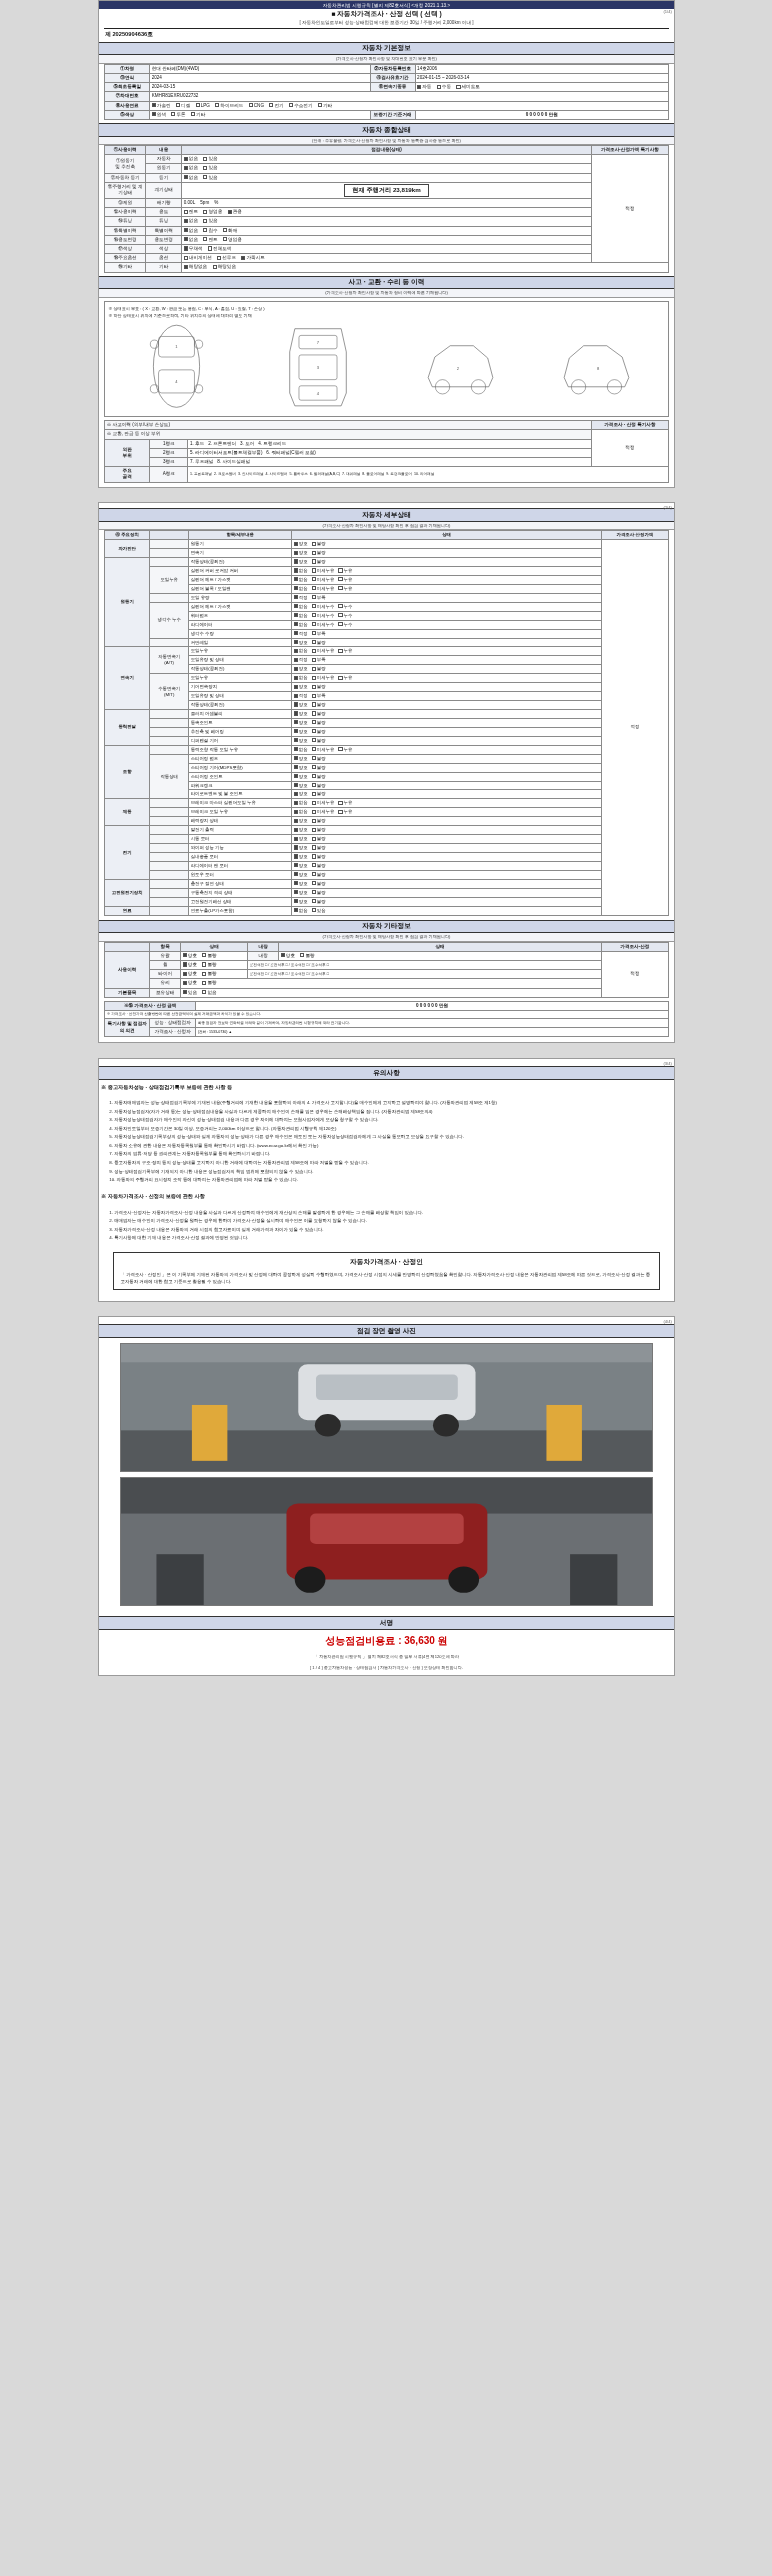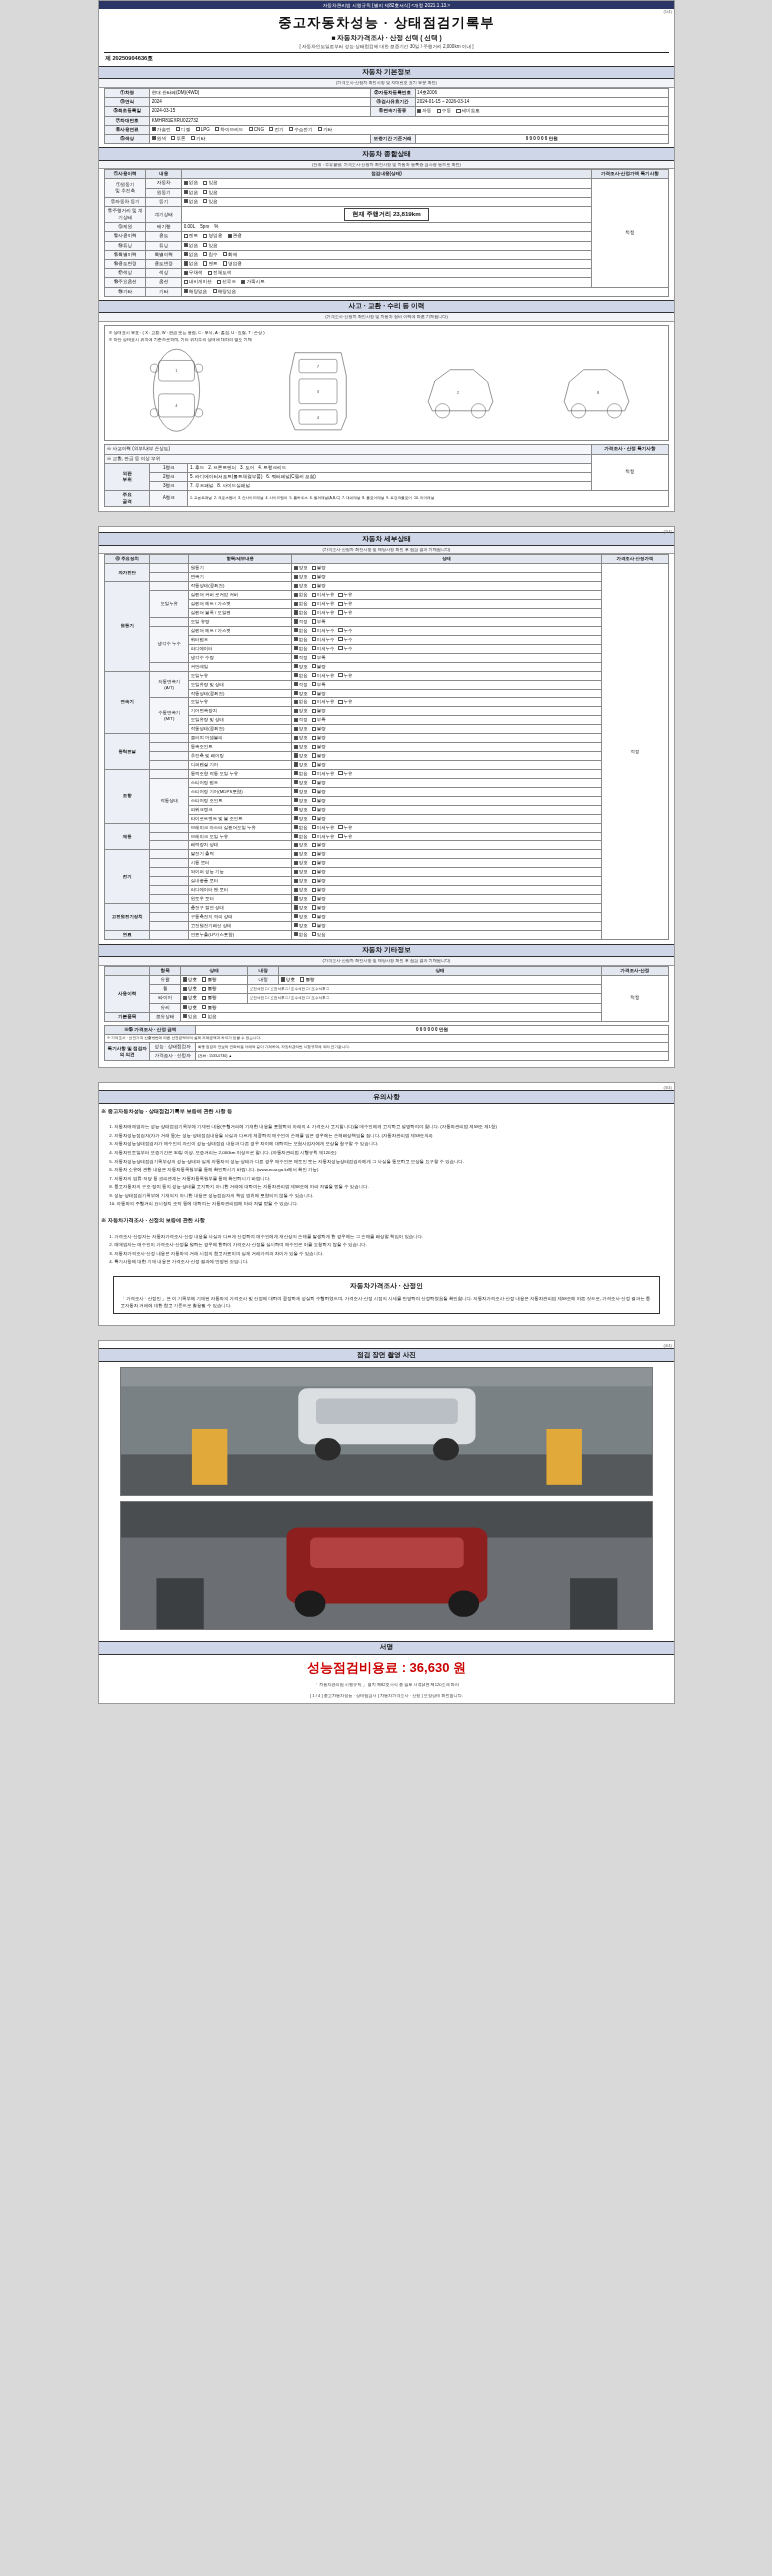--- a/index.html
+++ b/index.html
@@ -141,33 +141,32 @@
   }
   .sign-bar {
     background:#cfd6e8;
     border-top:0.5px solid #333;
     border-bottom:0.5px solid #333;
     text-align:center;
     font-weight:bold;
     font-size:6.7px;
     padding:1.5px 0;
   }
-  .fee-line { text-align:center; font-size:13px; font-weight:bold; color:#c00; padding:4.1px 0; }
+  .fee-line { text-align:center; font-size:10px; font-weight:bold; color:#c00; padding:4.1px 0; }
   .footer-line { text-align:center; font-size:4.1px; color:#333; padding:1px 0 5.2px 0; }
   .detail-table td { font-size:4.4px; }
   .hdr-cell { background:#e3e7f0; text-align:center; font-weight:bold; }
 </style>
 </head>
 <body>
 
 <div class="page">
   <div class="page-top-strip">자동차관리법 시행규칙 [별지 제82호서식] &lt;개정 2021.1.13.&gt;</div>
   <div class="corner-tag" style="top:8.2px;">(1/4)</div>
 
-  <div class="doc-title">중고자동차성능 · 상태점검기록부</div>
   <div class="doc-sub">■ 자동차가격조사 · 산정 선택 ( 선택 )</div>
   <div class="doc-sub2">[ 자동차인도일로부터 성능·상태점검에 대한 보증기간 30일 / 주행거리 2,000km 이내 ]</div>
   <div class="sep-line"></div>
   <div class="idline">제 20250904636호</div>
 
   <div class="section-bar">자동차 기본정보</div>
   <div class="section-note">(가격조사·산정자 확인사항 및 차대번호 표기 부분 확인)</div>
 
   <table class="grid">
     <tbody>

